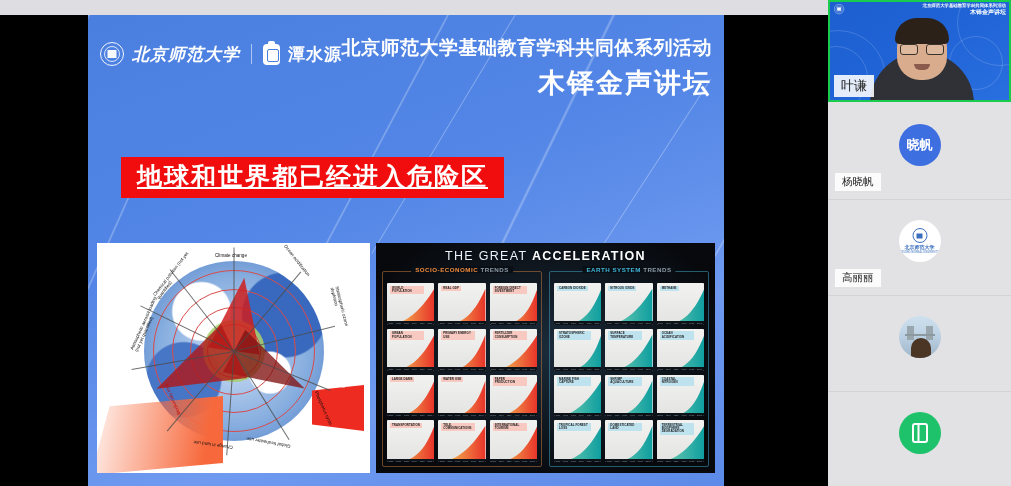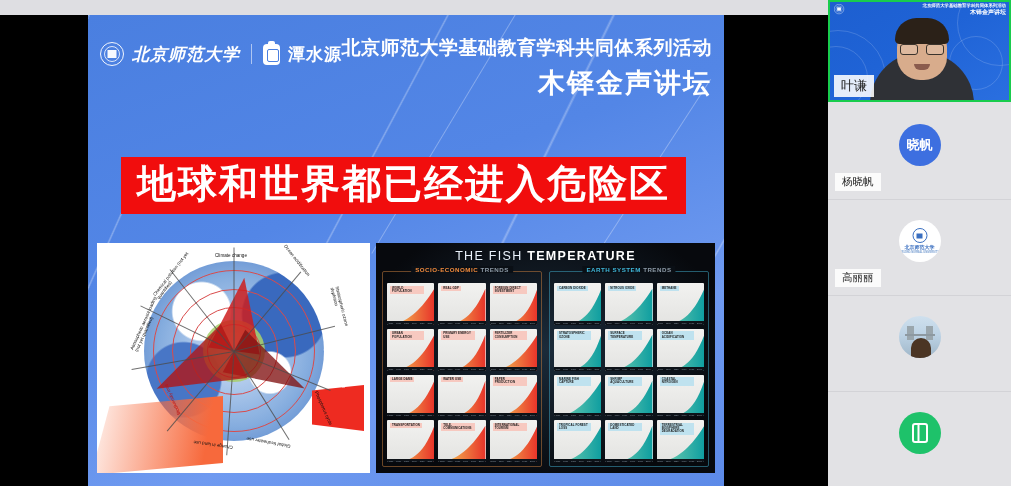--- a/index.html
+++ b/index.html
@@ -47,22 +47,22 @@
   .brand2 { color:#fff; font-size:17px; font-weight:700; letter-spacing:1px; }
 
   .head-l1 { position:absolute; right:12px; top:20px; color:#fff; font-size:19px;
              font-weight:700; letter-spacing:.5px; white-space:nowrap; }
   .head-l2 { position:absolute; right:12px; top:50px; color:#fff; font-size:27px;
              font-weight:700; letter-spacing:2px; white-space:nowrap; }
 
   
   .redbar { position:absolute; left:33px; top:142px; padding:5px 16px 8px 16px;
             background:#f10d0d; }
-  .redbar span { color:#fff; font-size:39px; font-weight:700; letter-spacing:2px;
-                 white-space:nowrap; line-height:1.12; }
+  .redbar span { color:#fff; font-size:25px; font-weight:700; letter-spacing:2px;
+                 white-space:nowrap; line-height:1.12;text-decoration:underline; }
 
   
   .imgrow { position:absolute; left:9px; top:228px; width:618px; height:230px; }
 
   
   .fig-pb { position:absolute; left:0; top:0; width:273px; height:230px;
             background:#fff; overflow:hidden; }
   .pb-wrap { position:absolute; inset:0; }
   .pb-earth { position:absolute; left:50%; top:47%; width:180px; height:180px;
               transform:translate(-50%,-50%); border-radius:50%;
@@ -255,21 +255,21 @@
             <div class="pb-lbl" style="left:142px;top:196px;transform:rotate(-170deg);width:52px;">Global freshwater use</div>
             <div class="pb-lbl" style="left:82px;top:198px;transform:rotate(188deg);width:54px;">Change in land use</div>
             <div class="pb-lbl" style="left:50px;top:148px;transform:rotate(246deg);width:46px;color:#b11;">Biodiversity loss</div>
             <div class="pb-lbl" style="left:20px;top:76px;transform:rotate(-66deg);width:58px;">Atmospheric aerosol loading (not yet quantified)</div>
             <div class="pb-lbl" style="left:48px;top:26px;transform:rotate(-52deg);width:58px;">Chemical pollution (not yet quantified)</div>
           </div>
         </div>
 
         <div class="fig-ga">
           <div class="ga-title">
-            <span>THE FISH </span><b>TEMPERATURE</b>
+            <span>THE GREAT </span><b>ACCELERATION</b>
           </div>
           <div class="ga-cols" id="ga-cols">
               <div class="ga-col">
                 <div class="ga-colhdr"><b>SOCIO-ECONOMIC</b> TRENDS</div>
                 <div class="ga-grid">
                   <div class="gchart">
                     <div class="gl">WORLD POPULATION</div>
                     <svg class="gcurve" viewBox="0 0 100 100" preserveAspectRatio="none">
                       <defs>
                         <linearGradient id="gg0_0" x1="0" x2="1">

